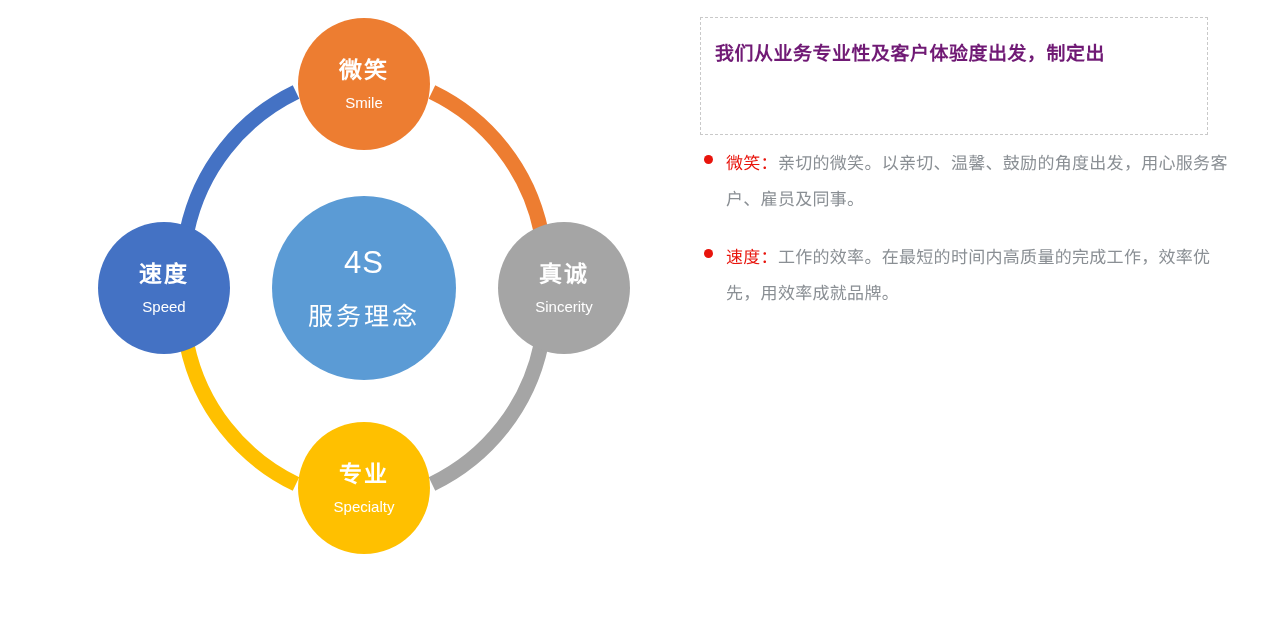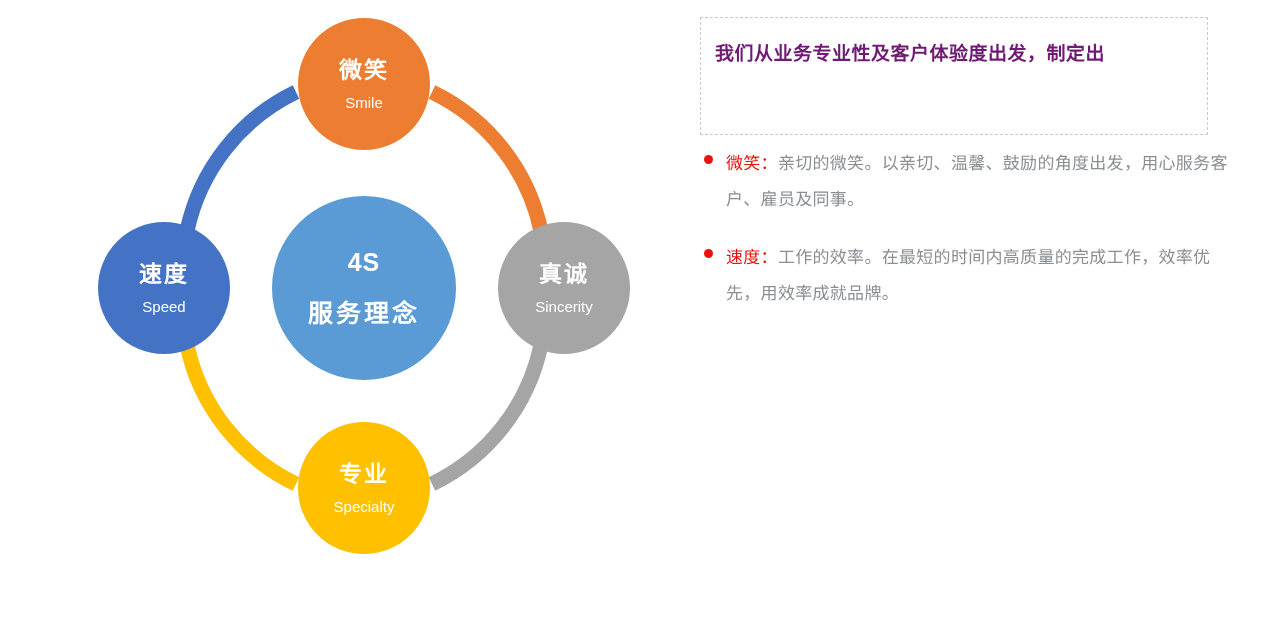--- a/index.html
+++ b/index.html
@@ -84,29 +84,29 @@
     width: 132px; height: 132px;
     background: #FFC000;
   }
 
   #node-center {
     left: 272px; top: 196px;
     width: 184px; height: 184px;
     background: #5B9BD5;
   }
   #node-center .center-top {
-    font-size: 25px;
-    font-weight: bold;
+    font-size: 31px;
+    font-weight: normal;
     line-height: 1;
     margin-bottom: 26px;
     letter-spacing: 1px;
   }
   #node-center .center-bottom {
     font-size: 25px;
-    font-weight: bold;
+    font-weight: normal;
     line-height: 1;
     letter-spacing: 3px;
   }
 
   
   #panel {
     position: absolute;
     left: 690px;
     top: 0;
     width: 560px;

